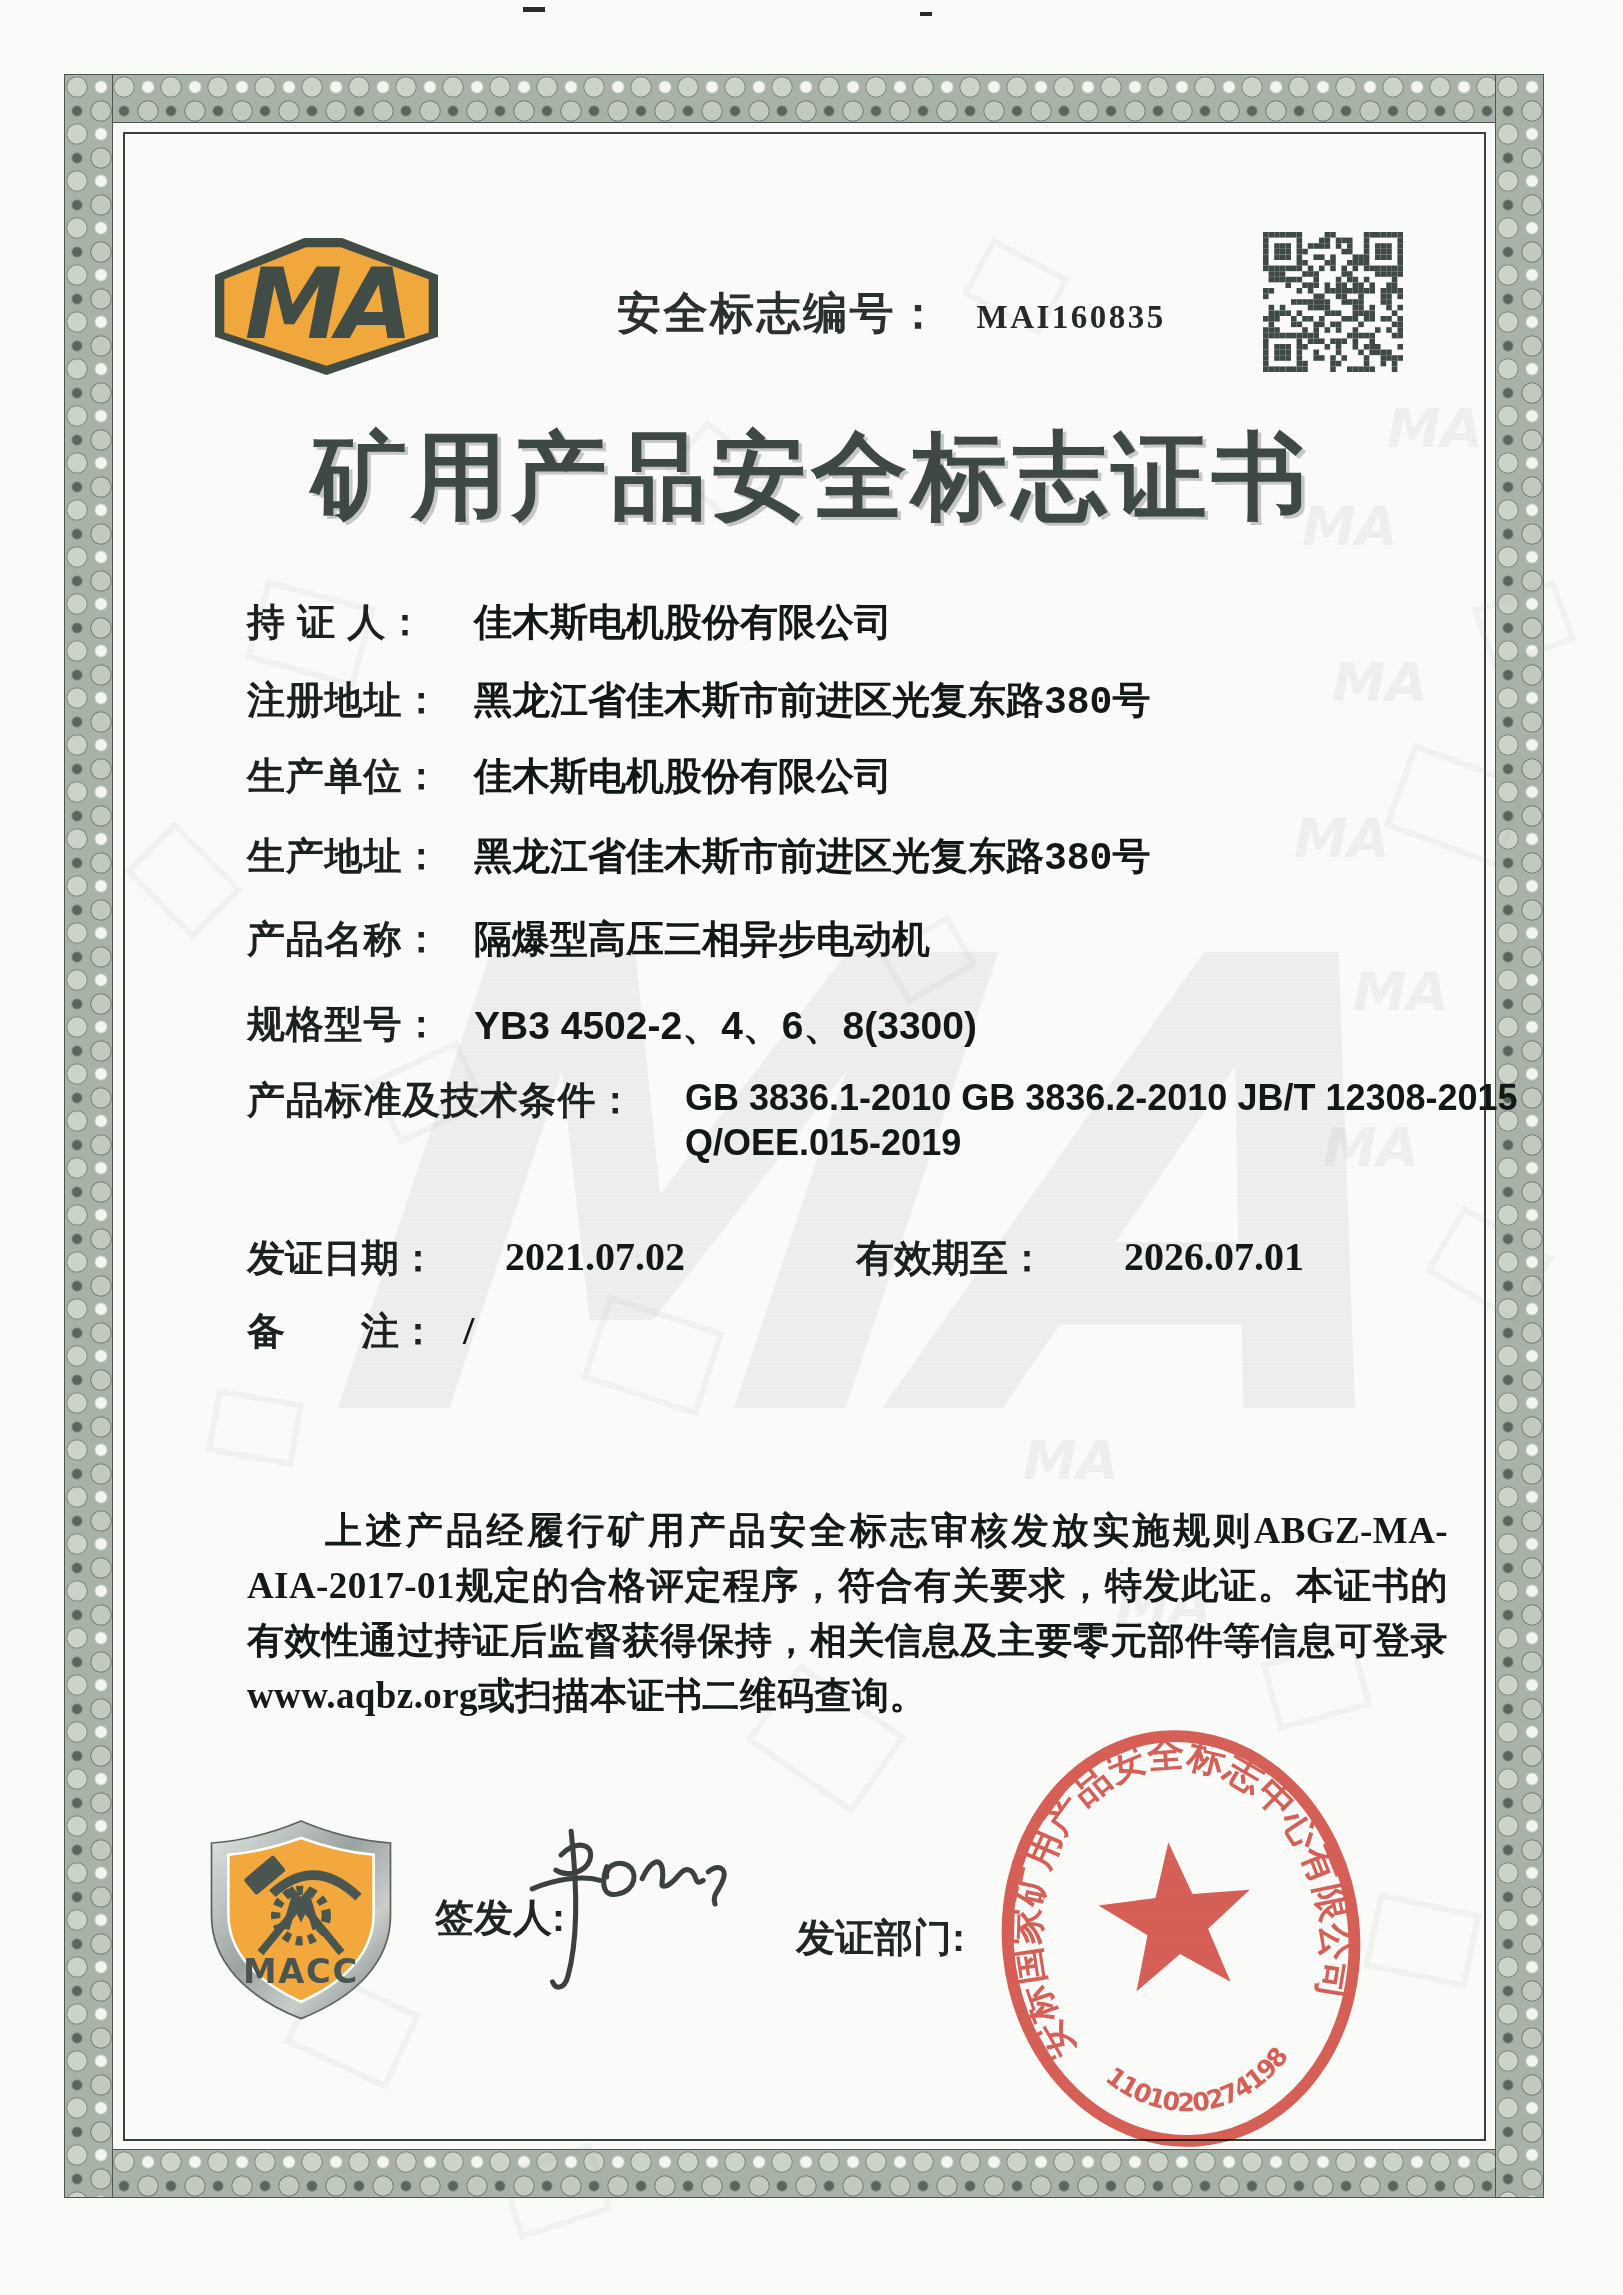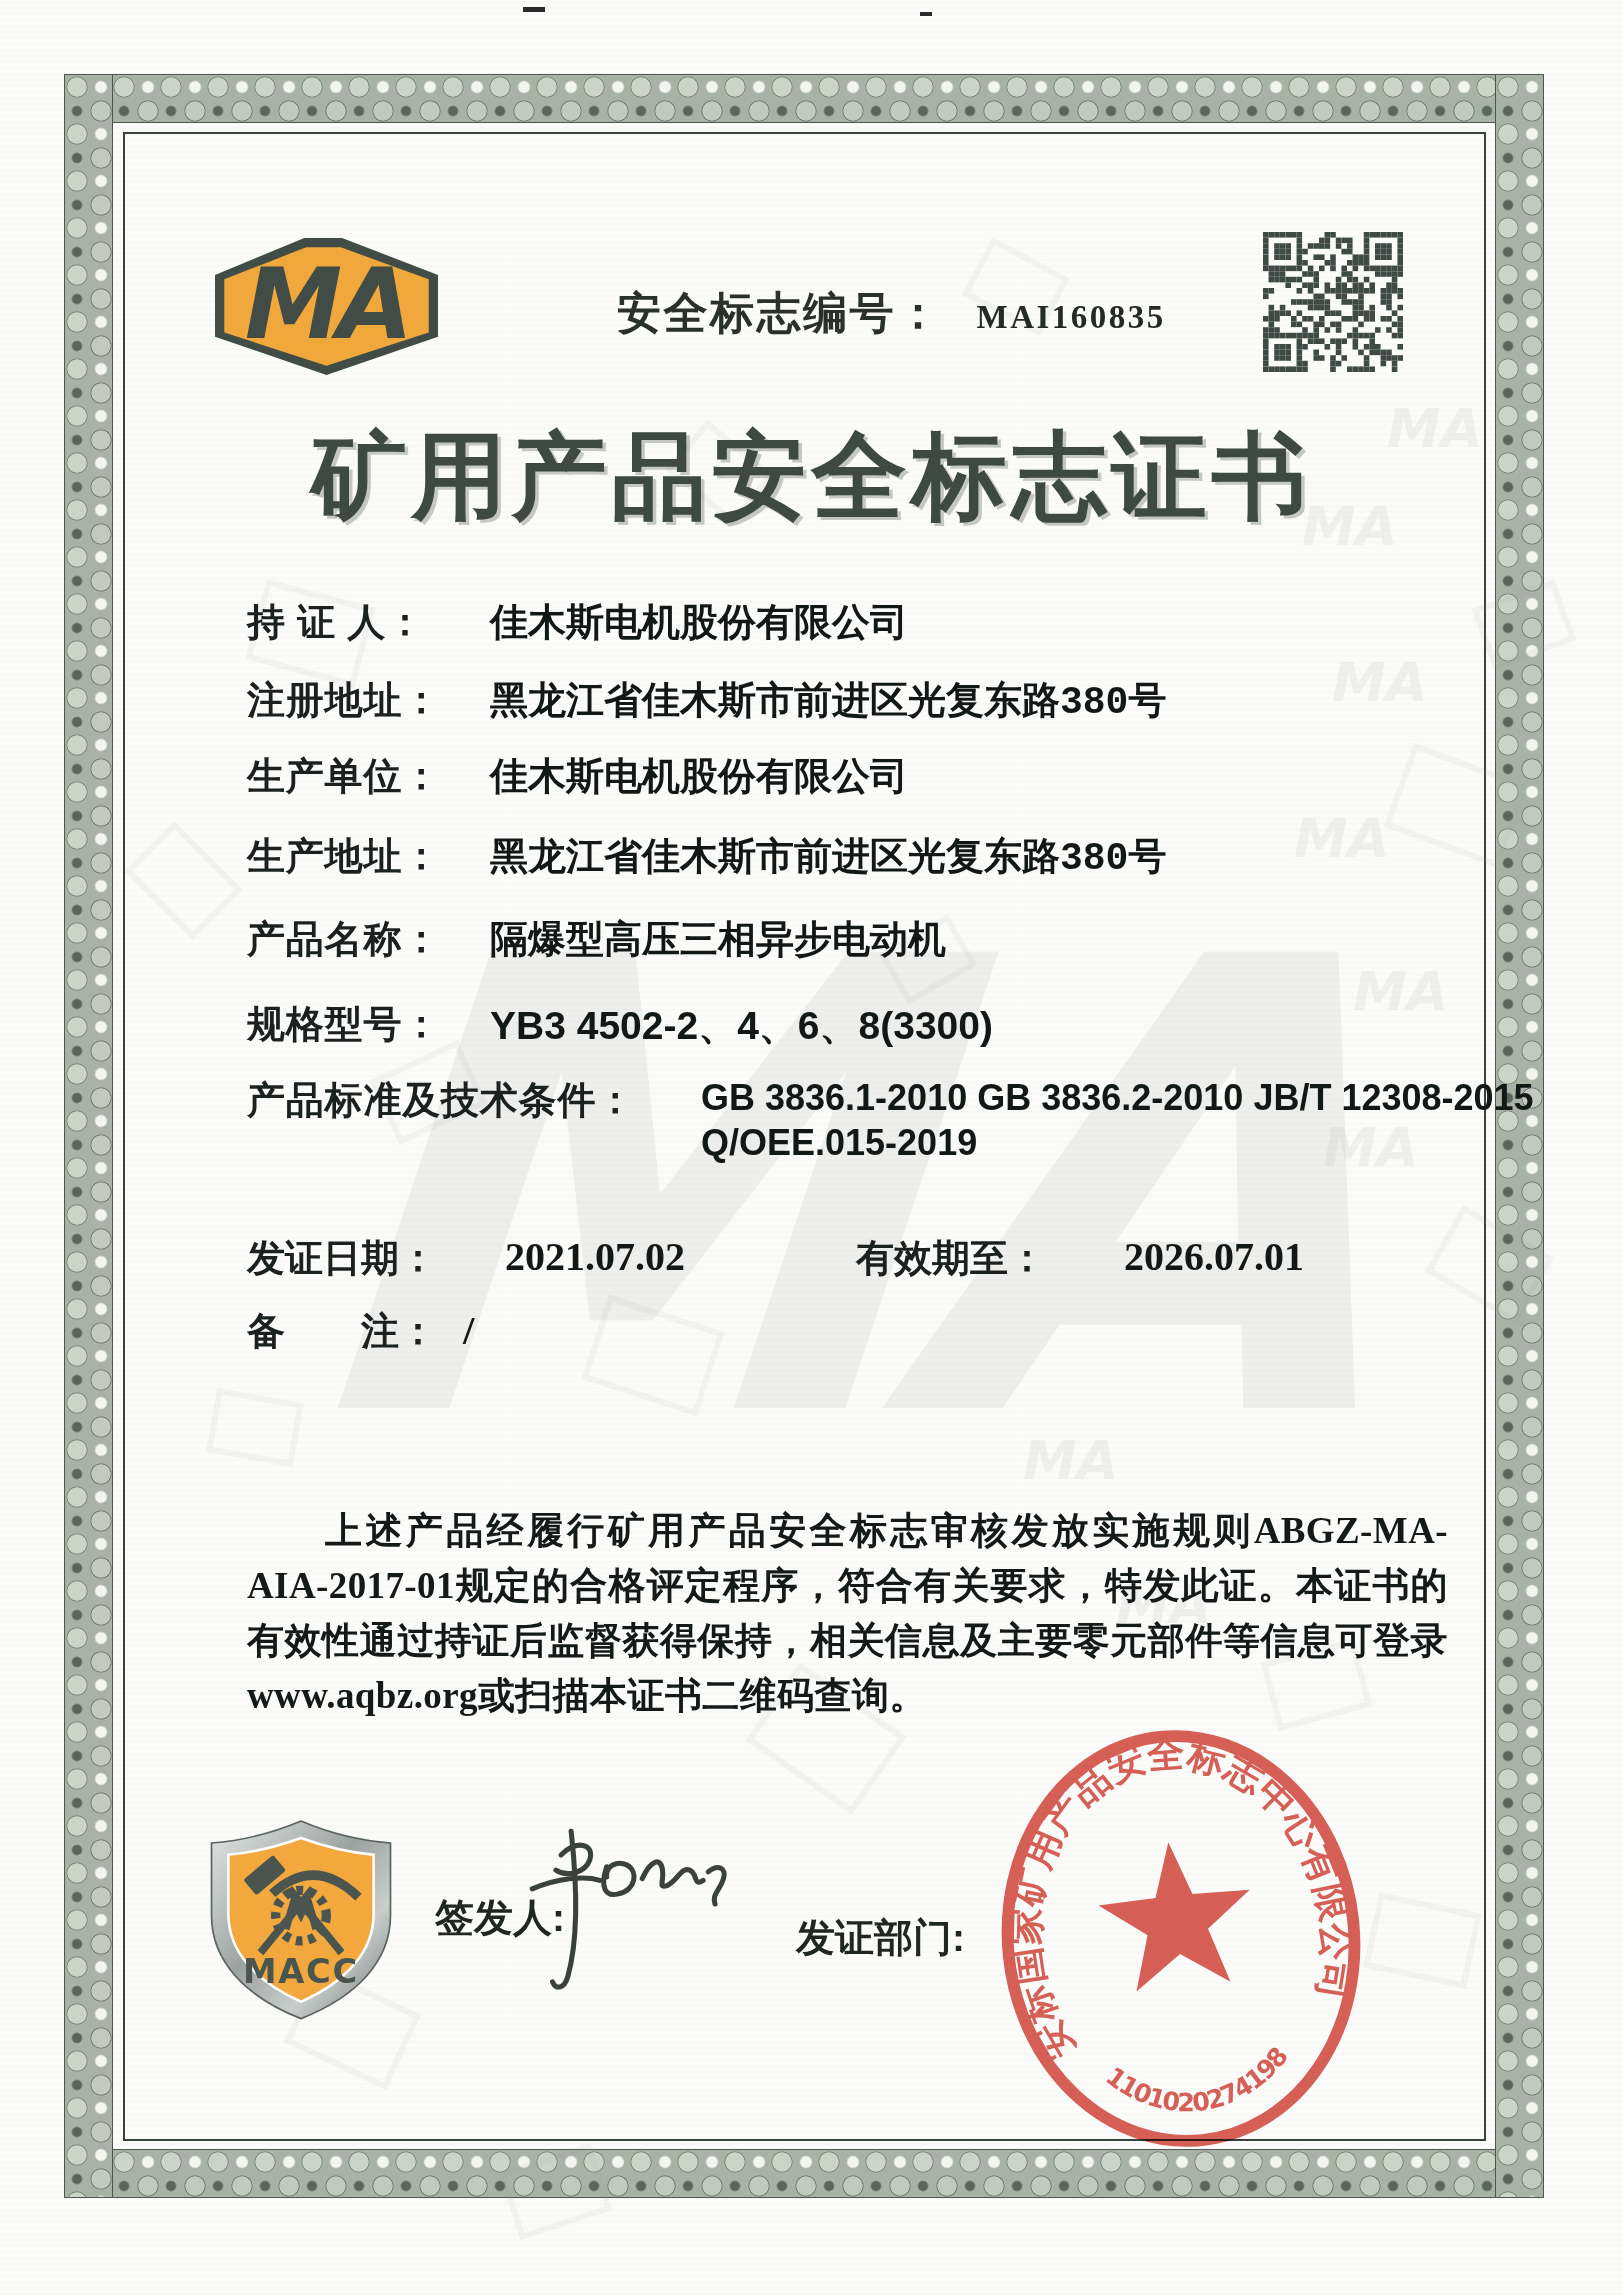--- a/index.html
+++ b/index.html
@@ -45,21 +45,21 @@
   .cert-no .val{font-size:33px;font-weight:600;color:#242b27;letter-spacing:2.5px;
                 font-family:"Liberation Serif",serif;margin-left:34px;}
   .qr{position:absolute;left:1263px;top:232px;width:140px;height:140px;}
 
   .title{position:absolute;left:135px;top:414px;width:1353px;text-align:center;
          font-family:"Liberation Serif",serif;font-weight:900;font-size:95px;
          letter-spacing:5px;color:#3e4944;text-shadow:3.4px 3.4px 0 rgba(40,48,44,0.25);
          white-space:nowrap;}
 
   
-  .row{position:absolute;left:247px;display:flex;align-items:flex-start;gap:16px;}
+  .row{position:absolute;left:247px;display:flex;align-items:flex-start;}
   .row .lbl{width:227px;flex:0 0 auto;font-size:38px;font-weight:bold;color:#1b211e;
             letter-spacing:0.8px;white-space:nowrap;}
   .row.wide .lbl{width:438px;}
   .row .val{font-size:38px;font-weight:bold;color:#121815;white-space:nowrap;
             font-family:Liberation Mono, monospace;}
   .row .val.latin{font-family:"Liberation Sans",sans-serif;font-size:39px;letter-spacing:0px;}
   .row .val.std{font-family:"Liberation Sans",sans-serif;font-size:36px;line-height:1.25;}
   .r1{top:597px;} .r2{top:675px;} .r3{top:751px;} .r4{top:831px;}
   .r5{top:914px;} .r6{top:999px;} .r7{top:1075px;} .r8{top:1154px;}
 

